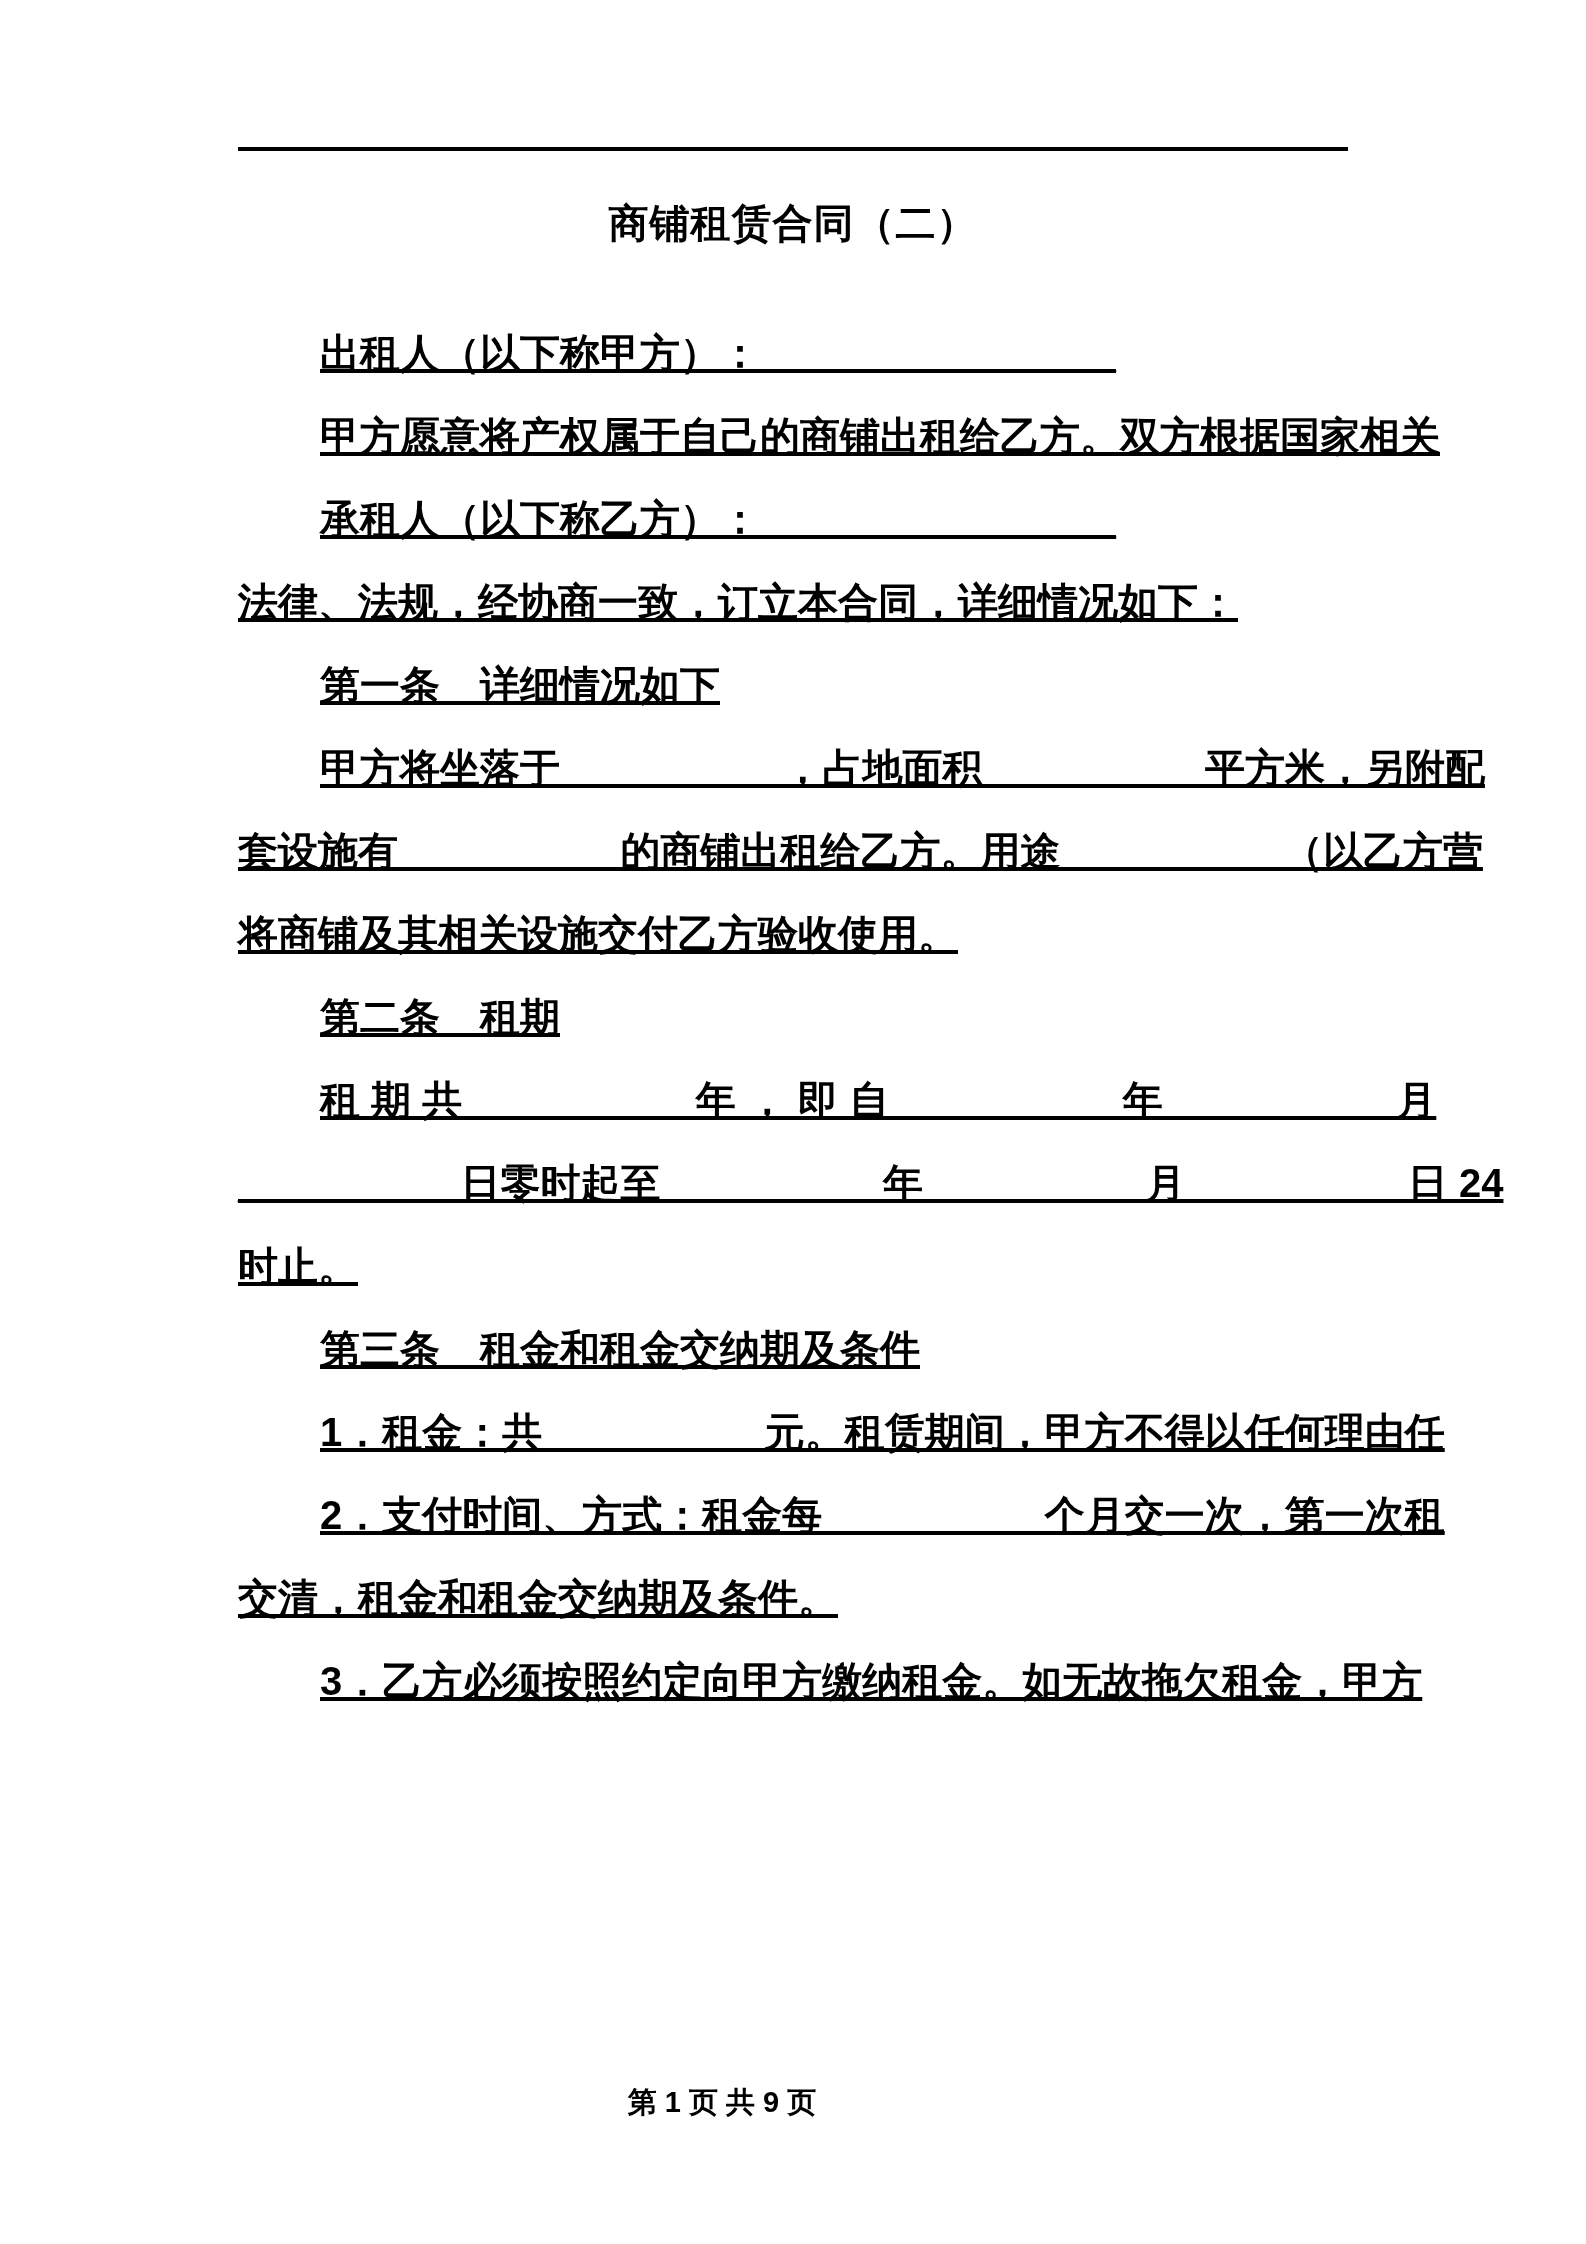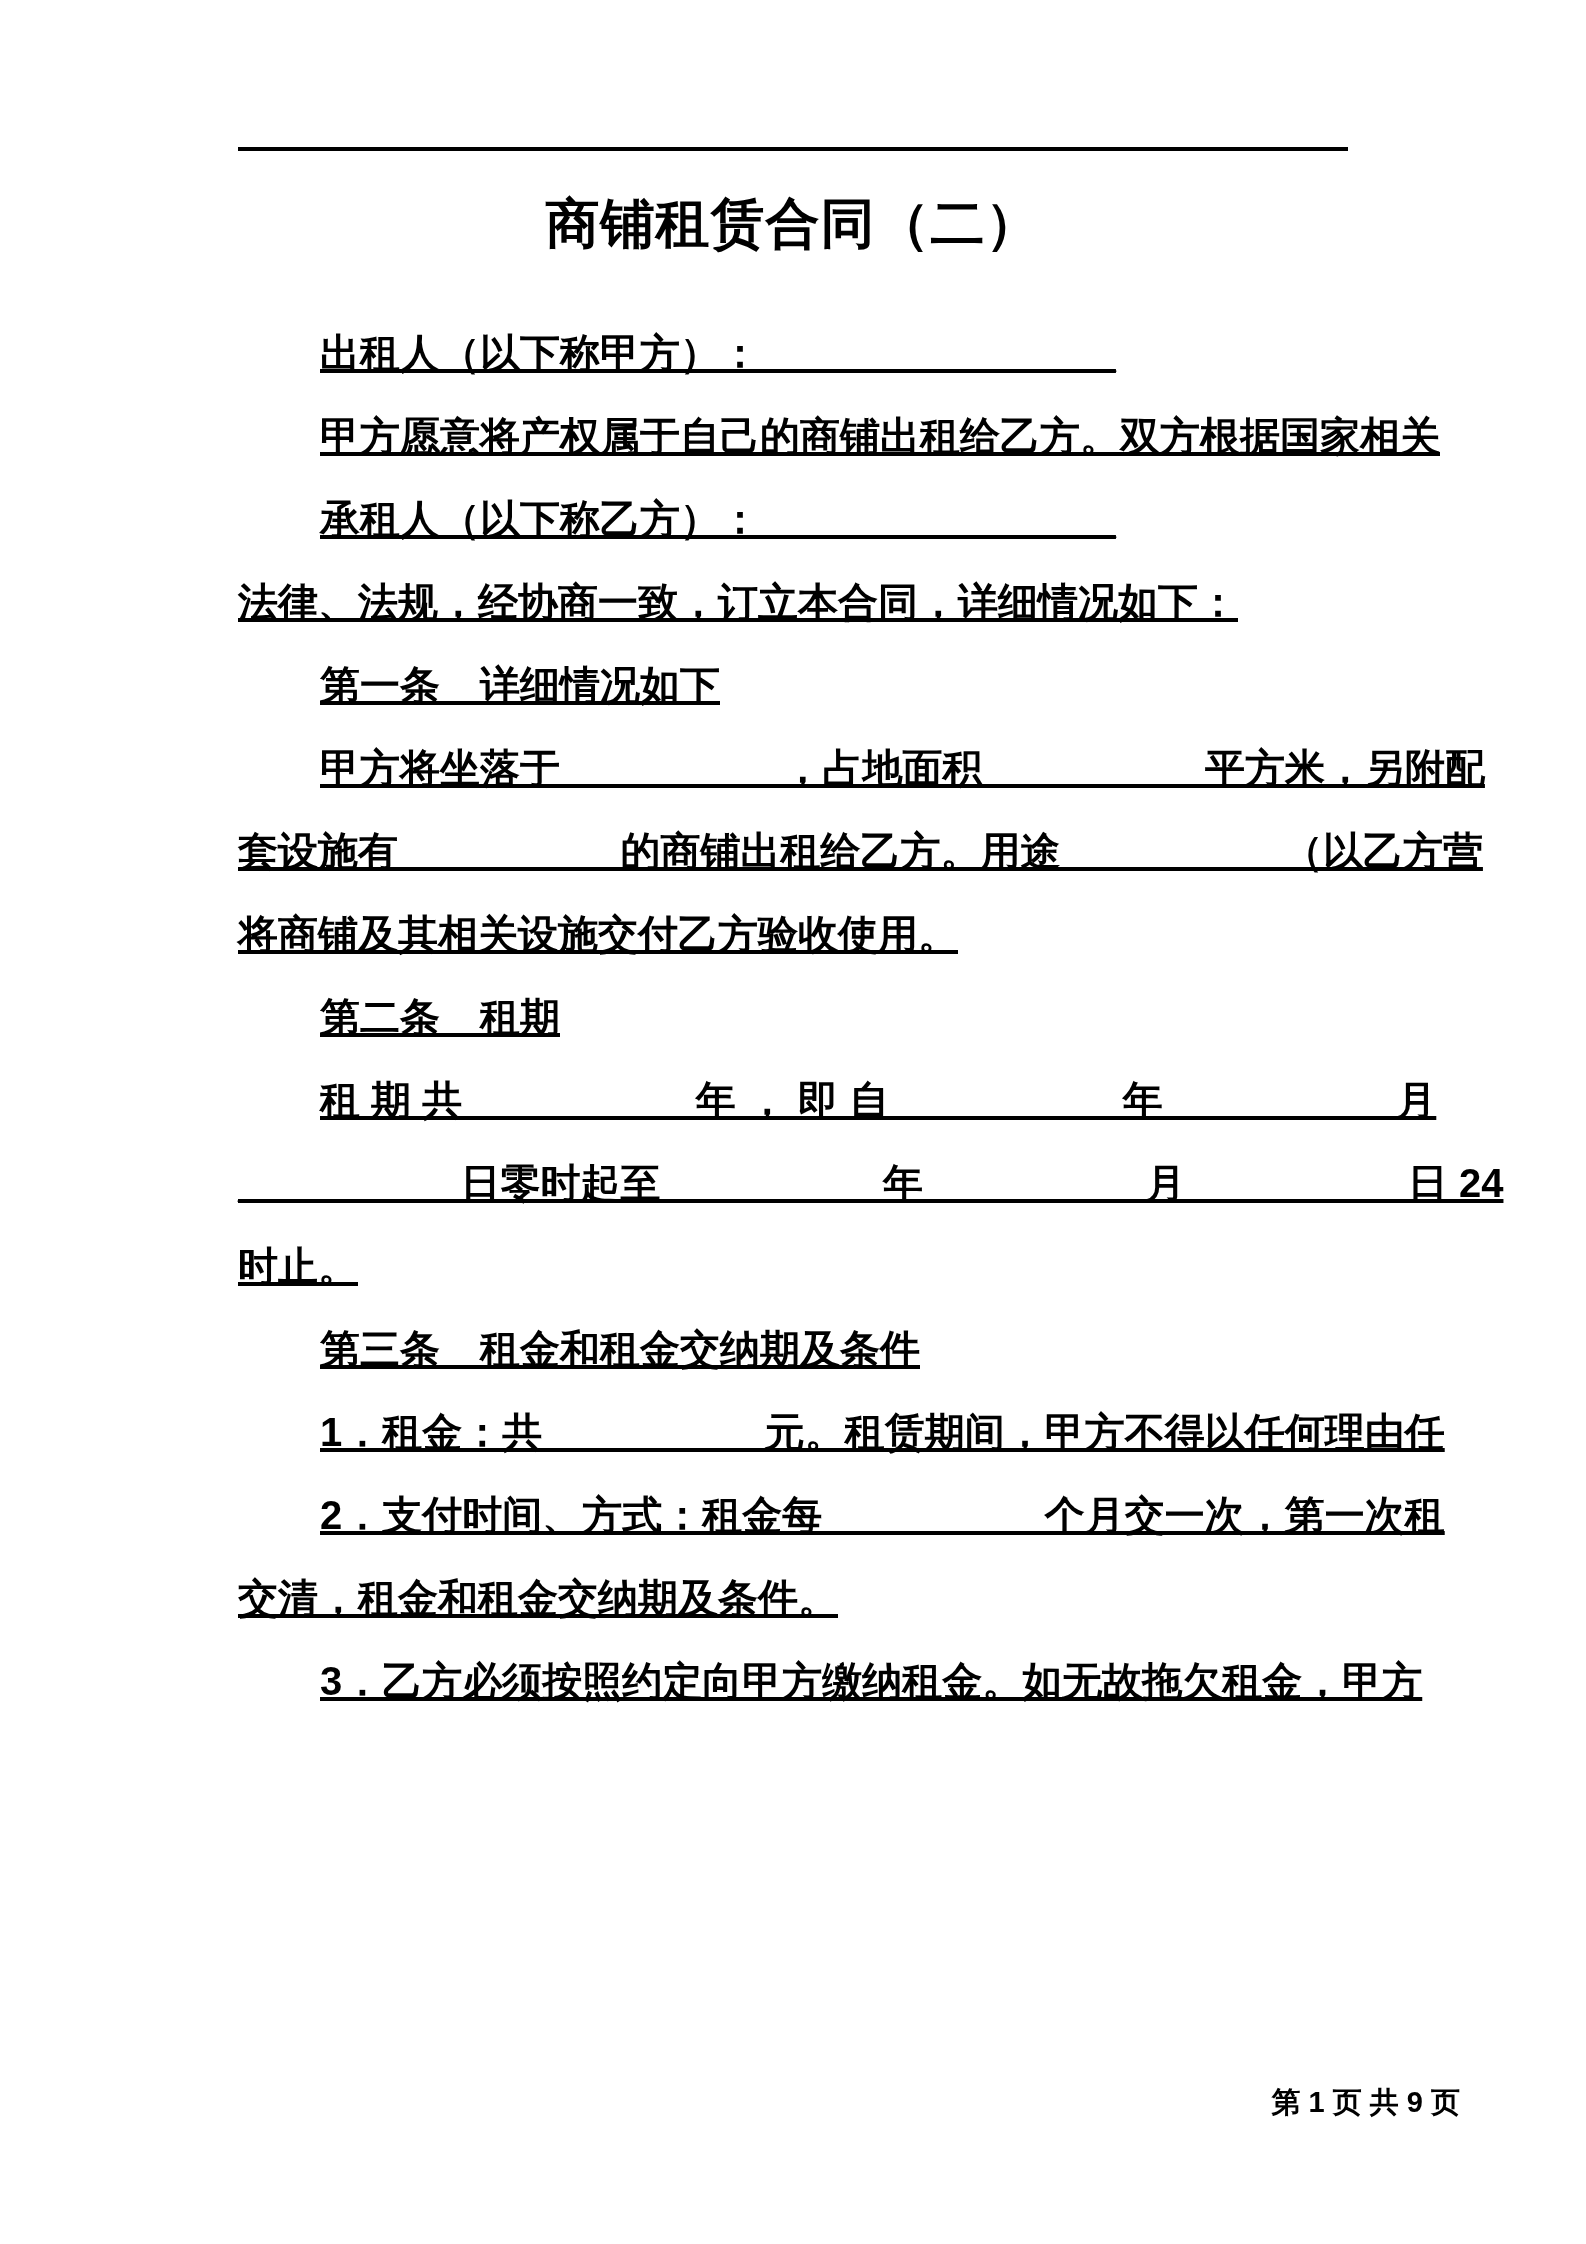--- a/index.html
+++ b/index.html
@@ -23,21 +23,21 @@
     width: 1110px;
     height: 4px;
     background: #000000;
   }
   .doc-title {
     position: absolute;
     top: 192px;
     left: 0;
     width: 1586px;
     text-align: center;
-    font-size: 54px;
+    font-size: 40px;
     font-weight: bold;
     line-height: 62px;
     letter-spacing: 1px;
     white-space: nowrap;
   }
   .content {
     position: absolute;
     top: 312px;
     left: 238px;
     width: 1130px;
@@ -50,26 +50,25 @@
     white-space: nowrap;
     overflow: visible;
     text-decoration: underline;
   }
   .line.indent { padding-left: 82px; }
   .footer {
     position: absolute;
     top: 2082px;
     left: 0;
     width: 1444px;
-    text-align: right;
+    text-align: center;
     font-size: 29px;
     font-weight: bold;
     line-height: 40px;
     white-space: nowrap;
-    margin-left: 16px;
   }
 </style>
 </head>
 <body>
 
 <div class="page">
 
   <div class="header-rule"></div>
 
   <div class="doc-title">商铺租赁合同（二）</div>

